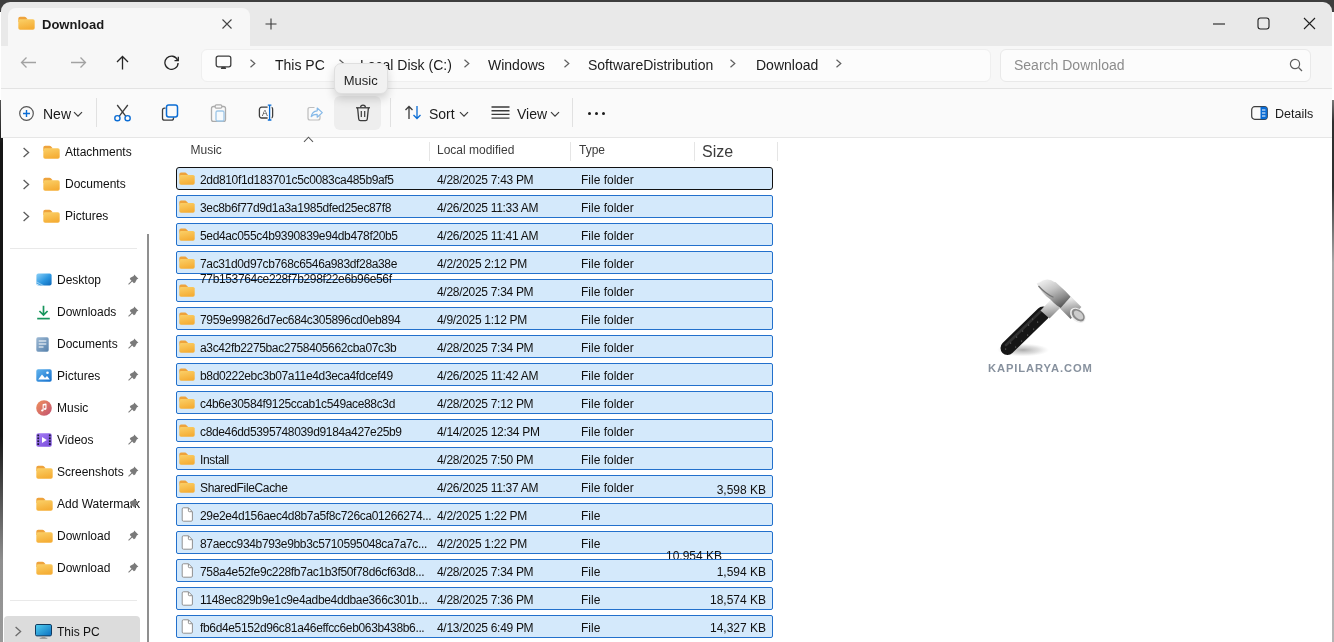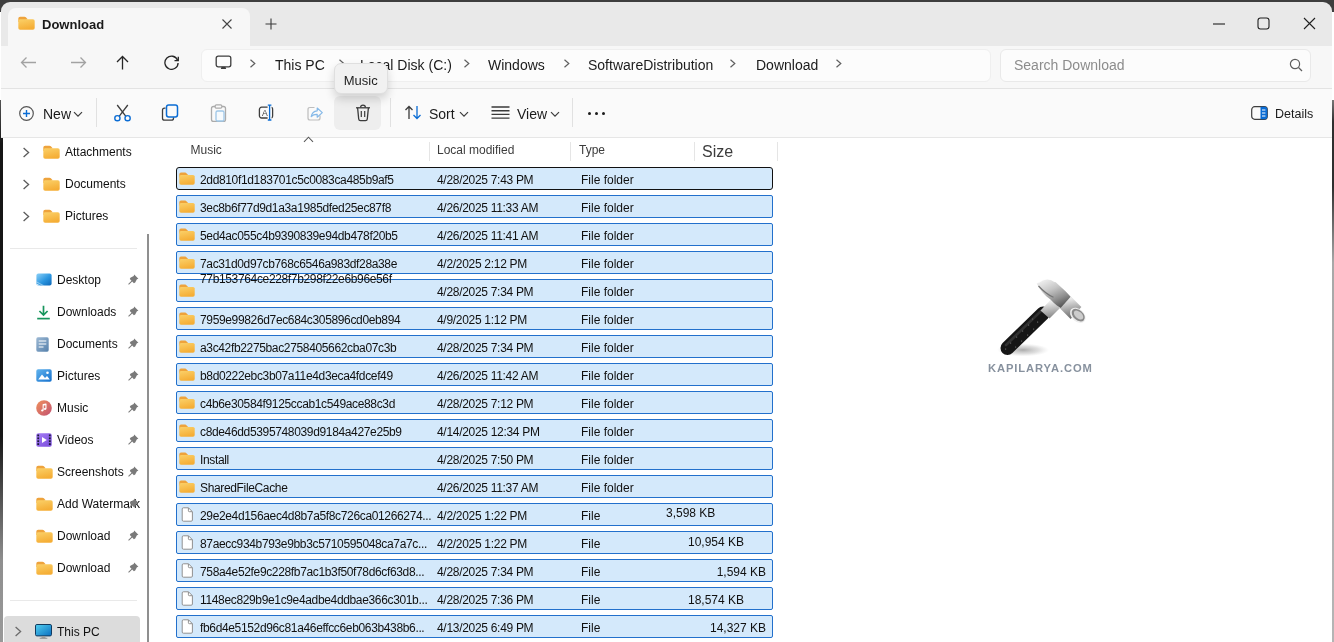--- a/index.html
+++ b/index.html
@@ -545,48 +545,48 @@
 <div class="ab t12" style="left:437px;top:480.6px;letter-spacing:-0.3px">4/26/2025 11:37 AM</div>
 <div class="ab t12" style="left:581px;top:480.6px">File folder</div>
 <div class="crow" style="top:503.4px;"></div>
 <svg class="ab" style="left:181px;top:507.4px" width="12" height="15" viewBox="0 0 12 15">
 <path d="M1.2 2 q0-1.2 1.2-1.2 h5.1 l3.9 3.9 v8.3 q0 1.2 -1.2 1.2 h-7.8 q-1.2 0 -1.2-1.2 z" fill="#fff" stroke="#909090" stroke-width="1"></path>
 <path d="M7.4 0.9 v2.9 q0 0.9 0.9 0.9 h2.9" fill="none" stroke="#909090" stroke-width="1"></path>
 </svg>
 <div class="ab t12" style="left:200px;top:508.6px;letter-spacing:-0.35px">29e2e4d156aec4d8b7a5f8c726ca01266274...</div>
 <div class="ab t12" style="left:437px;top:508.6px;letter-spacing:-0.3px">4/2/2025 1:22 PM</div>
 <div class="ab t12" style="left:581px;top:508.6px">File</div>
-<div class="ab t12" style="left:666px;top:506px;width:100px;">3,598 KB</div>
+<div class="ab t12" style="left:666px;top:483px;width:100px;text-align:right">3,598 KB</div>
 <div class="crow" style="top:531.4px;"></div>
 <svg class="ab" style="left:181px;top:535.4px" width="12" height="15" viewBox="0 0 12 15">
 <path d="M1.2 2 q0-1.2 1.2-1.2 h5.1 l3.9 3.9 v8.3 q0 1.2 -1.2 1.2 h-7.8 q-1.2 0 -1.2-1.2 z" fill="#fff" stroke="#909090" stroke-width="1"></path>
 <path d="M7.4 0.9 v2.9 q0 0.9 0.9 0.9 h2.9" fill="none" stroke="#909090" stroke-width="1"></path>
 </svg>
 <div class="ab t12" style="left:200px;top:536.6px;letter-spacing:-0.35px">87aecc934b793e9bb3c5710595048ca7a7c...</div>
 <div class="ab t12" style="left:437px;top:536.6px;letter-spacing:-0.3px">4/2/2025 1:22 PM</div>
 <div class="ab t12" style="left:581px;top:536.6px">File</div>
-<div class="ab t12" style="left:666px;top:535px;width:100px;text-align:center">10,954 KB</div>
+<div class="ab t12" style="left:666px;top:549px;width:100px;text-align:left">10,954 KB</div>
 <div class="crow" style="top:559.4px;"></div>
 <svg class="ab" style="left:181px;top:563.4px" width="12" height="15" viewBox="0 0 12 15">
 <path d="M1.2 2 q0-1.2 1.2-1.2 h5.1 l3.9 3.9 v8.3 q0 1.2 -1.2 1.2 h-7.8 q-1.2 0 -1.2-1.2 z" fill="#fff" stroke="#909090" stroke-width="1"></path>
 <path d="M7.4 0.9 v2.9 q0 0.9 0.9 0.9 h2.9" fill="none" stroke="#909090" stroke-width="1"></path>
 </svg>
 <div class="ab t12" style="left:200px;top:564.6px;letter-spacing:-0.35px">758a4e52fe9c228fb7ac1b3f50f78d6cf63d8...</div>
 <div class="ab t12" style="left:437px;top:564.6px;letter-spacing:-0.3px">4/28/2025 7:34 PM</div>
 <div class="ab t12" style="left:581px;top:564.6px">File</div>
 <div class="ab t12" style="left:666px;top:564.6px;width:100px;text-align:right">1,594 KB</div>
 <div class="crow" style="top:587.4px;"></div>
 <svg class="ab" style="left:181px;top:591.4px" width="12" height="15" viewBox="0 0 12 15">
 <path d="M1.2 2 q0-1.2 1.2-1.2 h5.1 l3.9 3.9 v8.3 q0 1.2 -1.2 1.2 h-7.8 q-1.2 0 -1.2-1.2 z" fill="#fff" stroke="#909090" stroke-width="1"></path>
 <path d="M7.4 0.9 v2.9 q0 0.9 0.9 0.9 h2.9" fill="none" stroke="#909090" stroke-width="1"></path>
 </svg>
 <div class="ab t12" style="left:200px;top:592.6px;letter-spacing:-0.35px">1148ec829b9e1c9e4adbe4ddbae366c301b...</div>
 <div class="ab t12" style="left:437px;top:592.6px;letter-spacing:-0.3px">4/28/2025 7:36 PM</div>
 <div class="ab t12" style="left:581px;top:592.6px">File</div>
-<div class="ab t12" style="left:666px;top:592.6px;width:100px;text-align:center">18,574 KB</div>
+<div class="ab t12" style="left:666px;top:592.6px;width:100px;text-align:right">18,574 KB</div>
 <div class="crow" style="top:615.4px;"></div>
 <svg class="ab" style="left:181px;top:619.4px" width="12" height="15" viewBox="0 0 12 15">
 <path d="M1.2 2 q0-1.2 1.2-1.2 h5.1 l3.9 3.9 v8.3 q0 1.2 -1.2 1.2 h-7.8 q-1.2 0 -1.2-1.2 z" fill="#fff" stroke="#909090" stroke-width="1"></path>
 <path d="M7.4 0.9 v2.9 q0 0.9 0.9 0.9 h2.9" fill="none" stroke="#909090" stroke-width="1"></path>
 </svg>
 <div class="ab t12" style="left:200px;top:620.6px;letter-spacing:-0.35px">fb6d4e5152d96c81a46effcc6eb063b438b6...</div>
 <div class="ab t12" style="left:437px;top:620.6px;letter-spacing:-0.3px">4/13/2025 6:49 PM</div>
 <div class="ab t12" style="left:581px;top:620.6px">File</div>
 <div class="ab t12" style="left:666px;top:620.6px;width:100px;text-align:right">14,327 KB</div>
 <svg class="ab" style="left:988px;top:260px" width="112" height="102" viewBox="0 0 112 102">

